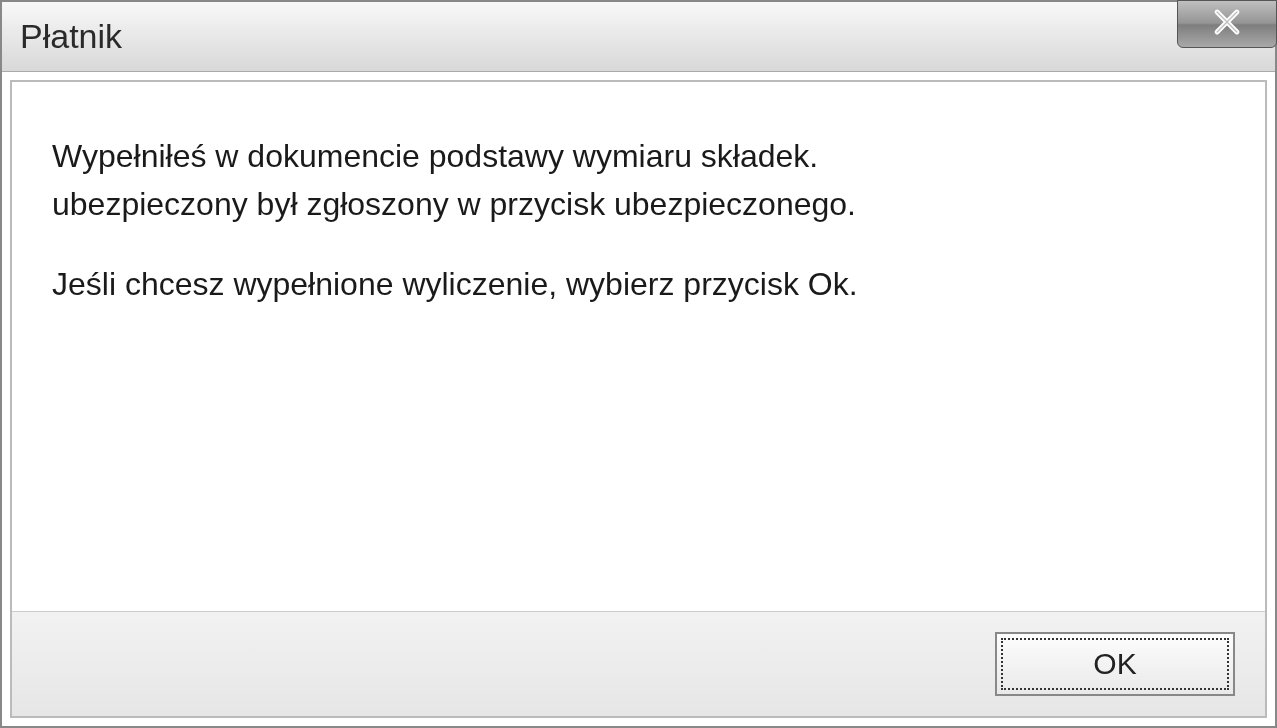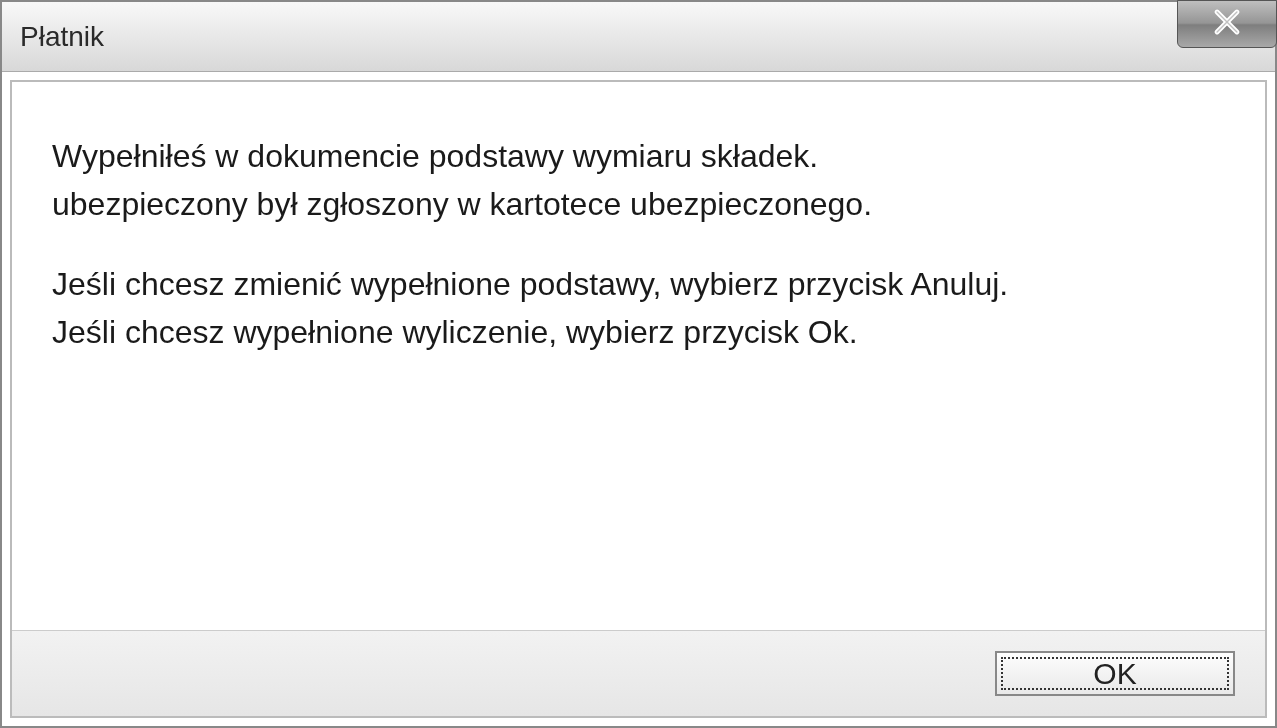--- a/index.html
+++ b/index.html
@@ -26,21 +26,21 @@
       height: 70px;
       background: linear-gradient(to bottom, #f8f8f8 0%, #e8e8e8 50%, #d8d8d8 100%);
       display: flex;
       align-items: center;
       justify-content: space-between;
       padding: 0 0 0 18px;
       border-bottom: 1px solid #aaa;
       position: relative;
     }
     .titlebar-text {
-      font-size: 28px;
+      font-size: 34px;
       color: #2a2a2a;
       font-weight: 400;
     }
     .close-btn {
       position: absolute;
       right: -2px;
       top: -2px;
       width: 100px;
       height: 48px;
       background: linear-gradient(to bottom, #bfbfbf 0%, #959595 48%, #7e7e7e 52%, #a8a8a8 100%);
@@ -81,21 +81,21 @@
     .button-bar {
       background: linear-gradient(to bottom, #f2f2f2, #e6e6e6);
       border-top: 1px solid #ccc;
       padding: 20px 30px;
       display: flex;
       justify-content: flex-end;
       gap: 28px;
     }
     .btn {
       min-width: 240px;
-      height: 45px;
+      height: 64px;
       font-size: 30px;
       font-family: inherit;
       color: #222;
       background: linear-gradient(to bottom, #fdfdfd, #e9e9e9);
       border: 2px solid #888;
       cursor: pointer;
       padding: 0 36px;
     }
     .btn.default {
       position: relative;
@@ -123,23 +123,22 @@
           <path d="M5 5 L19 19 M19 5 L5 19" stroke="#fff" stroke-width="3.5" stroke-linecap="round" fill="none"></path>
           <path d="M5 5 L19 19 M19 5 L5 19" stroke="#333" stroke-width="1" stroke-linecap="round" fill="none" opacity="0.3"></path>
         </svg>
       </span>
     </div>
   </div>
 
   <div class="content-wrap">
     <div class="message-area">
       <p class="msg-line">Wypełniłeś w dokumencie podstawy wymiaru składek.</p>
-      <p class="msg-line">ubezpieczony był zgłoszony w kartotece ubezpieczonego.</p>
+      <p class="msg-line">ubezpieczony był zgłoszony w przycisk ubezpieczonego.</p>
       <div class="msg-gap"></div>
-      <p class="msg-line">Jeśli chcesz zmienić wypełnione podstawy, wybierz przycisk Anuluj.</p>
       <p class="msg-line">Jeśli chcesz wypełnione wyliczenie, wybierz przycisk Ok.</p>
     </div>
 
     <div class="button-bar">
       <button class="btn default">OK</button>
     </div>
   </div>
 </div>
 
 </body></html>

